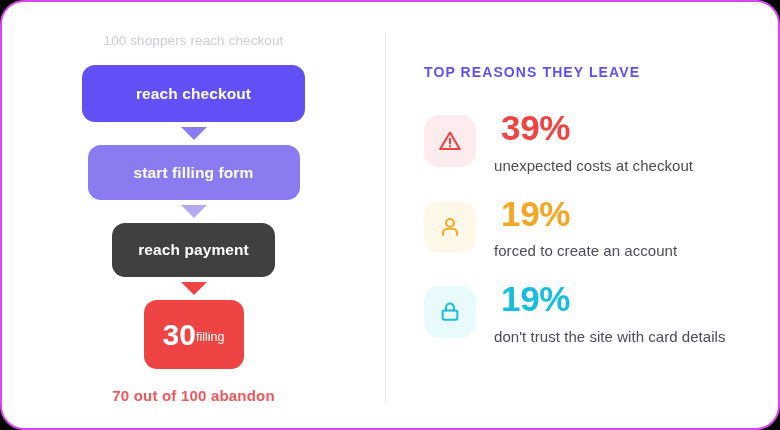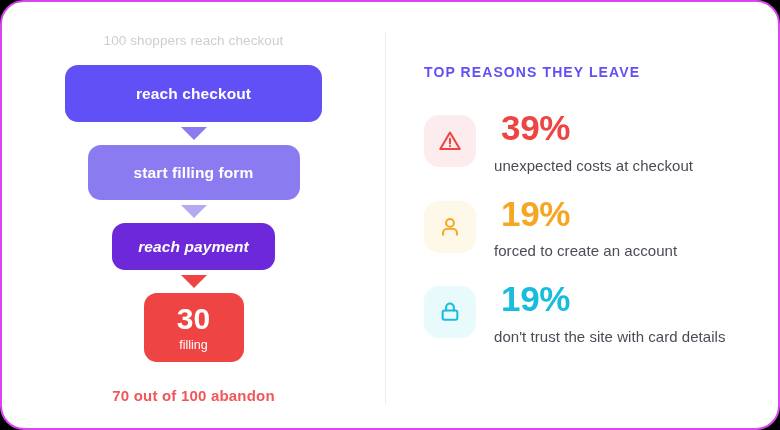--- a/index.html
+++ b/index.html
@@ -61,32 +61,32 @@
     border-radius: 13px;
     display: flex;
     align-items: center;
     justify-content: center;
     color: #ffffff;
     font-weight: bold;
     font-size: 15.5px;
     letter-spacing: .1px;
   }
 
-  .stage-1 { width: 257px; height: 57px; background: #6050f5; }
+  .stage-1 { width: 223px; height: 57px; background: #6050f5; }
   .stage-2 { width: 212px; height: 55px; background: #8a7cf0; }
-  .stage-3 { width: 163px; height: 47px; background: #6d28d9; font-style: italic; }
+  .stage-3 { width: 163px; height: 54px; background: #404040; }
 
   .stage-final {
     width: 100px;
     height: 69px;
     background: #ee4444;
     border-radius: 13px;
     margin: 0 auto;
     display: flex;
-    flex-direction: column;
+    flex-direction: row;
     align-items: center;
     justify-content: center;
     color: #ffffff;
   }
   .stage-final .big {
     font-size: 30px;
     font-weight: bold;
     line-height: 1;
   }
   .stage-final .small {

